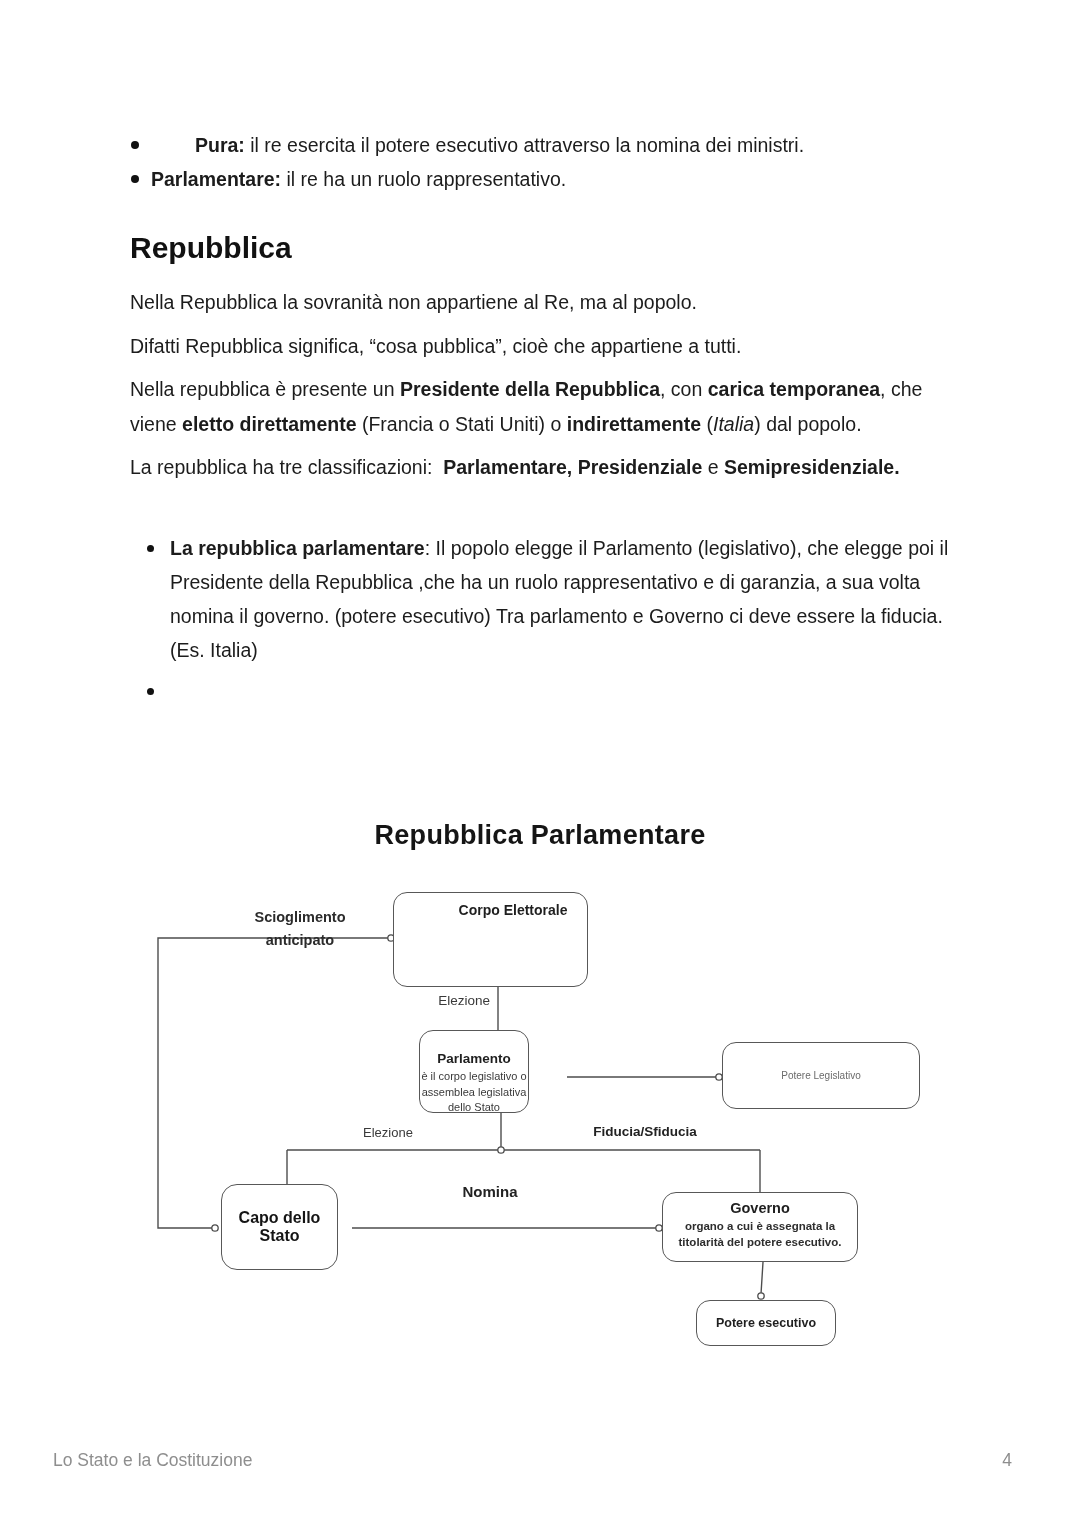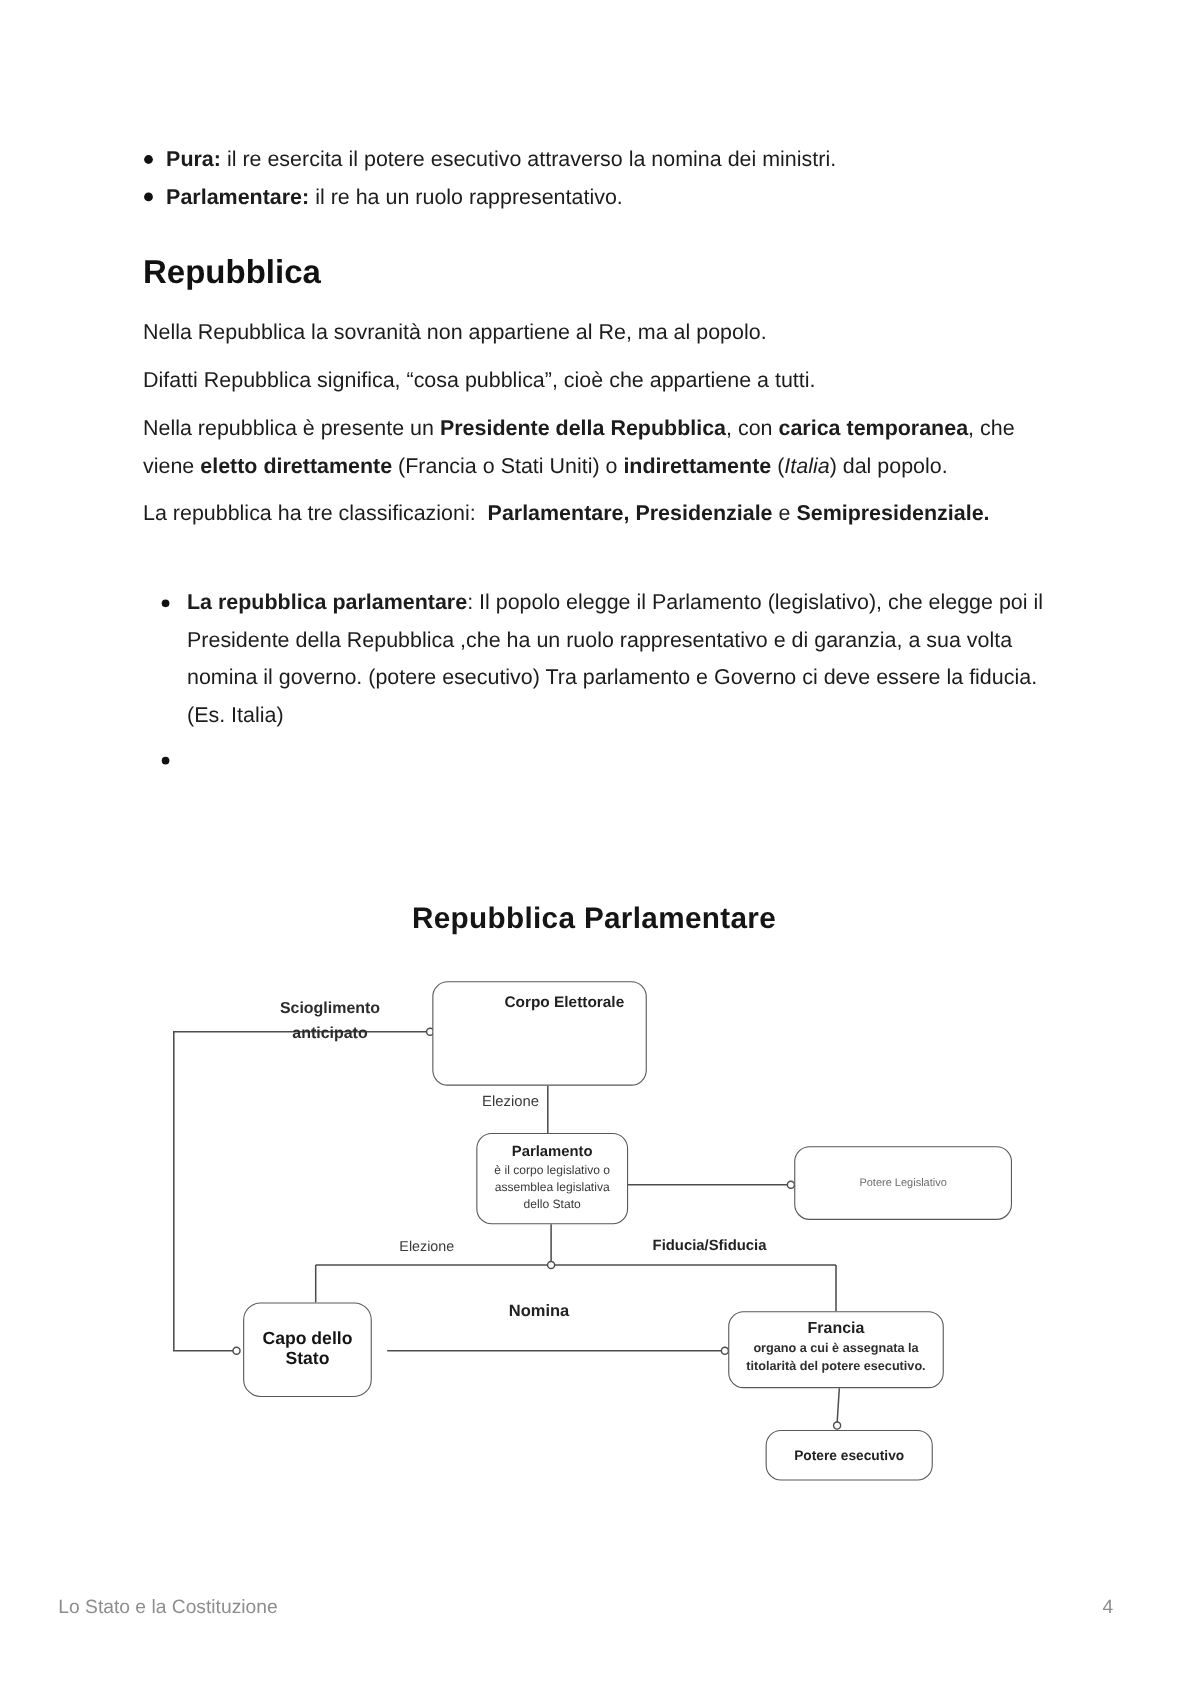--- a/index.html
+++ b/index.html
@@ -39,37 +39,37 @@
     position:absolute; box-sizing:border-box; background:#fff;
     border:1.5px solid #585858; border-radius:14px; text-align:center;
   }
   .node .node-title { display:block; font-weight:bold; color:#1f1f1f; }
   .node .node-desc { display:block; color:#333; }
 
   .node-corpo { left:263px; top:12px; width:195px; height:95px; padding-top:9px;padding-left:45px; }
   .node-corpo .node-title { font-size:14px; margin-bottom:4px; }
   .node-corpo .node-desc { font-size:11px; line-height:15.5px; letter-spacing:-0.1px; }
 
-  .node-parlamento { left:303px; top:150px; width:138px; height:83px; padding-top:8px; }
+  .node-parlamento { left:289px; top:150px; width:110px; height:83px; padding-top:20px; }
   .node-parlamento .node-title { font-size:13.5px; margin-bottom:3px; }
   .node-parlamento .node-desc { font-size:11px; line-height:15.5px; color:#3a3a3a; }
 
   .node-potere-legislativo { left:592px; top:162px; width:198px; height:67px;
     display:flex; align-items:center; justify-content:center; }
   .node-potere-legislativo .node-title { font-weight:normal; font-size:10px; color:#6b6b6b; }
 
   .node-capo { left:91px; top:304px; width:117px; height:86px;
     display:flex; align-items:center; justify-content:center;border-radius:16px; }
   .node-capo .node-title { font-size:16px; color:#141414; }
 
   .node-governo { left:532px; top:312px; width:196px; height:70px; padding-top:7px; }
   .node-governo .node-title { font-size:14.5px; font-weight:600; margin-bottom:2px; }
   .node-governo .node-desc { font-size:11.5px; line-height:16px; font-weight:600; color:#2e2e2e; }
 
-  .node-potere-esecutivo { left:566px; top:420px; width:152px; height:46px;
+  .node-potere-esecutivo { left:566px; top:420px; width:140px; height:46px;
     display:flex; align-items:center; justify-content:center; }
   .node-potere-esecutivo .node-title { font-size:12.5px; }
 
   .edge-label { position:absolute; color:#3a3a3a; }
   .lbl-scioglimento { left:100px; top:26px; width:140px; text-align:center;
     font-weight:bold; font-size:14.5px; line-height:23px; color:#2b2b2b; }
   .lbl-elezione-top { left:295px; top:113px; width:65px; text-align:right; font-size:13.5px; }
   .lbl-elezione-bottom { left:213px; top:245px; width:90px; text-align:center; font-size:13px; }
   .lbl-fiducia { left:450px; top:244px; width:130px; text-align:center; font-weight:bold; font-size:13.5px; color:#222; }
   .lbl-nomina { left:310px; top:303px; width:100px; text-align:center; font-weight:bold; font-size:15px; color:#222; }
@@ -80,21 +80,21 @@
 </style>
 </head>
 <body>
 
 <div class="page">
 
   <div class="text-block">
     <ul class="top-bullets">
       <li>
         <span class="dot"></span>
-        <span><span style="font-weight: bold;">Pura:</span><span> il re esercita il potere esecutivo attraverso la nomina dei ministri.</span></span>
+        <span><span style="font-weight: bold; margin-left: 44px;">Pura:</span><span> il re esercita il potere esecutivo attraverso la nomina dei ministri.</span></span>
       </li>
       <li>
         <span class="dot"></span>
         <span><span style="font-weight: bold;">Parlamentare:</span><span> il re ha un ruolo rappresentativo.</span></span>
       </li>
     </ul>
 
     <h1 class="doc-heading">Repubblica</h1>
 
     <p><span>Nella Repubblica la sovranità non appartiene al Re, ma al popolo.</span></p>
@@ -148,21 +148,21 @@
 
     <div class="node node-potere-legislativo">
       <span class="node-title">Potere Legislativo</span>
     </div>
 
     <div class="node node-capo">
       <span class="node-title">Capo dello Stato</span>
     </div>
 
     <div class="node node-governo">
-      <span class="node-title">Francia</span>
+      <span class="node-title">Governo</span>
       <span class="node-desc">organo a cui è assegnata la<br>titolarità del potere esecutivo.</span>
     </div>
 
     <div class="node node-potere-esecutivo">
       <span class="node-title">Potere esecutivo</span>
     </div>
 
     <div class="edge-label lbl-scioglimento">Scioglimento<br>anticipato</div>
     <div class="edge-label lbl-elezione-top">Elezione</div>
     <div class="edge-label lbl-elezione-bottom">Elezione</div>

